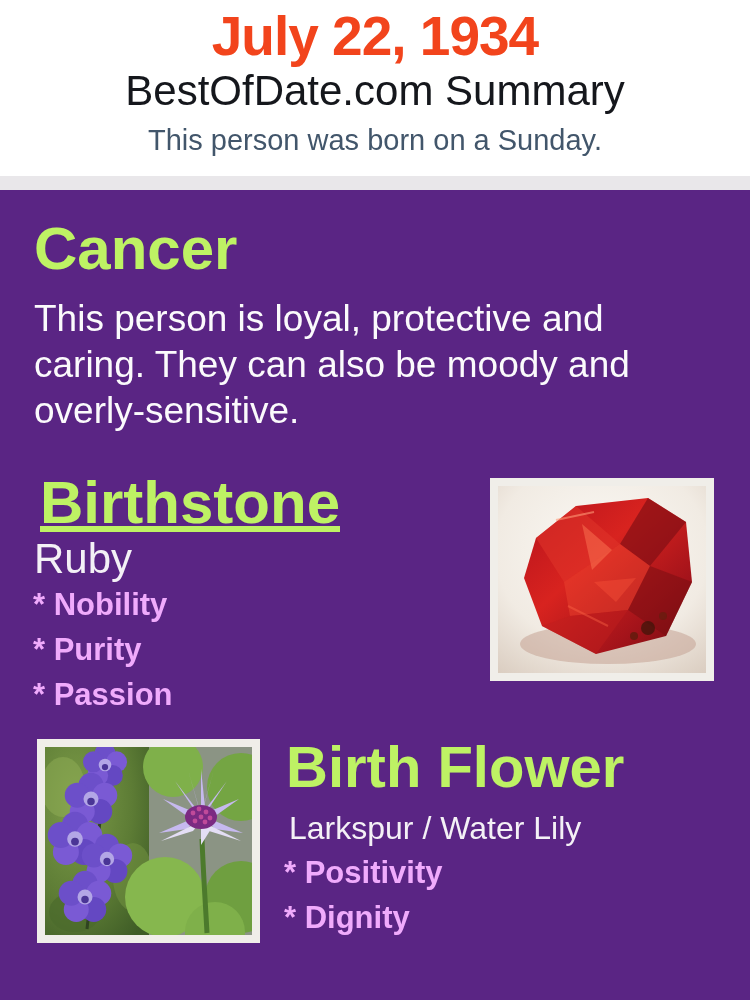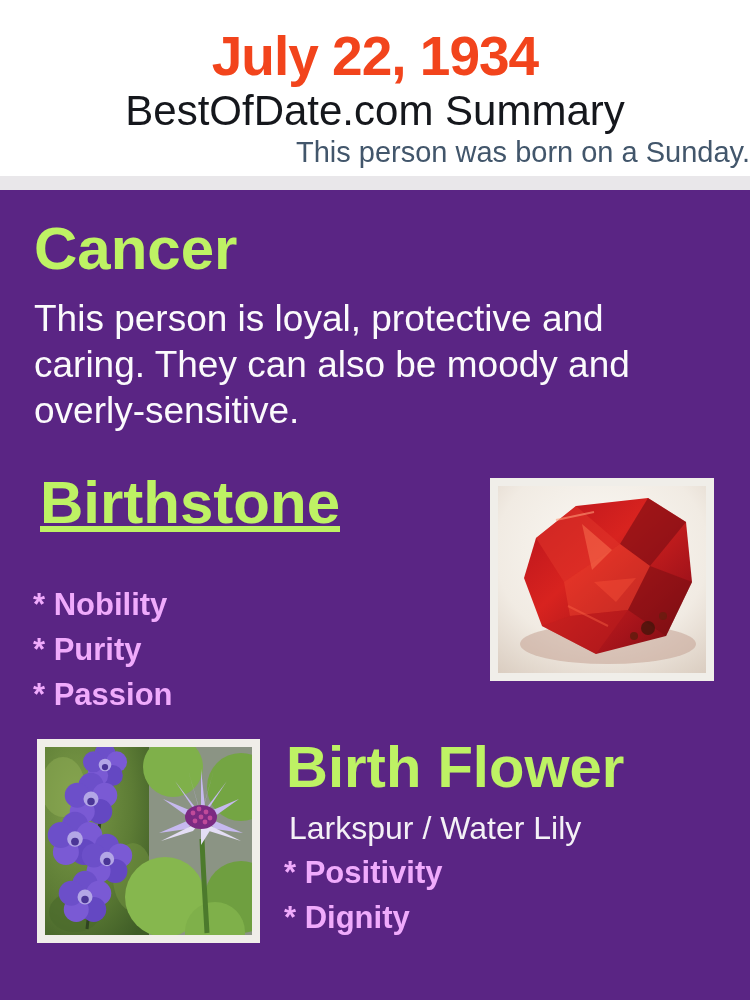--- a/index.html
+++ b/index.html
@@ -9,34 +9,33 @@
     background:#5a2584;
     font-family:"Liberation Sans",sans-serif;
     overflow:hidden;
   }
   
   .header{
     position:absolute;top:0;left:0;width:750px;height:176px;
     background:#ffffff;text-align:center;
   }
   .date-title{
-    margin:0;padding-top:27px;
+    margin:0;padding-top:7px;
     font-size:55px;line-height:58px;font-weight:bold;
     color:#f2441c;letter-spacing:-1px;
   }
   .site-summary{
     margin:0;padding-top:7px;
     font-size:42px;line-height:38px;font-weight:400;
     color:#15171c;
   }
   .born-note{
-    margin:0;padding-top:6px;
+    margin:8px;padding-top:6px;
     font-size:29px;line-height:32px;font-weight:400;
     color:#42566b;
-    text-align:right;
   }
   .divider{
     position:absolute;top:176px;left:0;width:750px;height:14px;
     background:#e9e7ea;
   }
   
   .h-big{
     position:absolute;margin:0;
     font-weight:bold;color:#bef264;
     font-size:60px;line-height:62px;letter-spacing:0px;
@@ -83,20 +82,21 @@
     <h1 class="date-title">July 22, 1934</h1>
     <p class="site-summary">BestOfDate.com Summary</p>
     <p class="born-note">This person was born on a Sunday.</p>
   </div>
   <div class="divider"></div>
 
   <h2 class="h-big zodiac-name">Cancer</h2>
   <p class="zodiac-desc">This person is loyal, protective and caring. They can also be moody and overly-sensitive.</p>
 
   <h2 class="h-big birthstone-heading">Birthstone</h2>
+  <p class="stone-name">Ruby</p>
   <p class="trait trait-b1">* Nobility</p>
   <p class="trait trait-b2">* Purity</p>
   <p class="trait trait-b3">* Passion</p>
 
   <div class="photo-frame ruby-frame">
     <svg viewBox="0 0 208 187" preserveAspectRatio="none">
       <defs>
         <radialGradient id="rubybg" cx="50%" cy="35%" r="85%">
           <stop offset="0%" stop-color="#fbf9f5"></stop>
           <stop offset="60%" stop-color="#f1ebe3"></stop>

